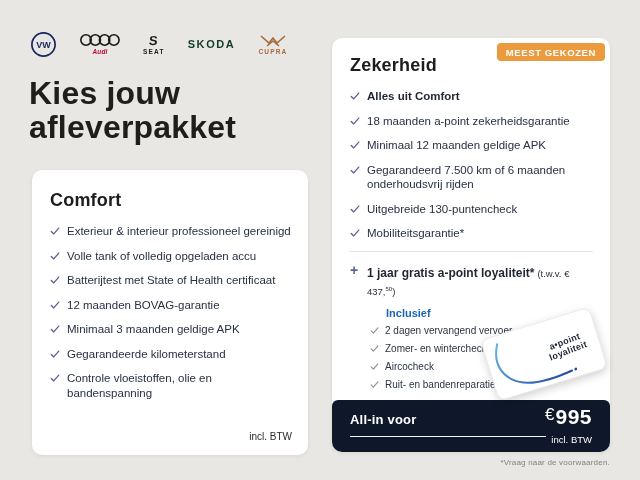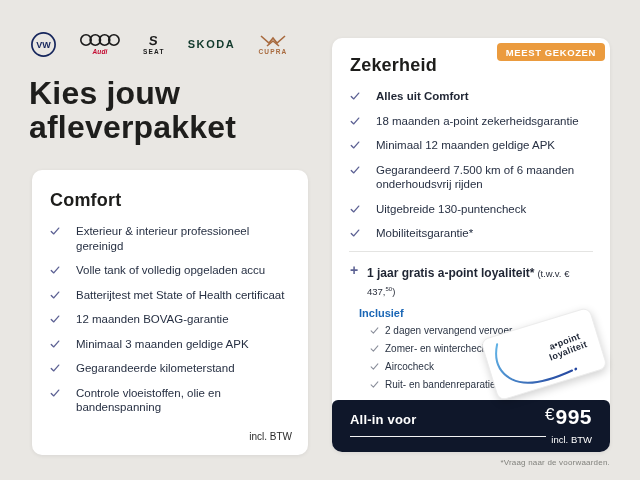--- a/index.html
+++ b/index.html
@@ -41,21 +41,21 @@
   .card-zekerheid{ left:332px; top:38px;  width:278px; height:414px; }
 
   .card-title {
     font-size:18px; font-weight:700; color:#1d1d1b;
     margin:20px 18px 13px 18px; letter-spacing:0.2px;
   }
   .card-zekerheid .card-title { margin-top:17px; }
 
   ul.features { list-style:none; margin:0; padding:0 16px 0 18px; }
   ul.features li {
-    display:flex; align-items:flex-start; gap:16px;
+    display:flex; align-items:flex-start; gap:7px;
     font-size:11.5px; line-height:14.5px; color:#273043;
     margin-bottom:10px; font-weight:400;
   }
   ul.features li.bold-item { font-weight:700; color:#1f2533; }
   .check-icon { flex:0 0 10px; width:10px; height:10px; margin-top:2px; }
   .check-icon polyline { fill:none; stroke:#5d6294; stroke-width:1.6; stroke-linecap:round; stroke-linejoin:round; }
 
   
   .price-block { position:absolute; right:16px; bottom:13px; text-align:right; }
   .price-line { white-space:nowrap; color:#16171c; }
@@ -76,21 +76,21 @@
   
   .loyalty-row {
     display:flex; align-items:flex-start; gap:7px;
     padding:0 16px 0 18px; margin-bottom:8px;
   }
   .plus-icon { flex:0 0 10px; font-size:14px; line-height:14px; font-weight:600; color:#5d6294; }
   .loyalty-title { font-size:12px; font-weight:700; color:#1f2533; line-height:14px; }
   .loyalty-value { font-size:9.5px; font-weight:400; color:#2a2f3c; margin-left:3px; }
   .loyalty-value sup { font-size:6px; }
   .inclusief-label {
-    margin-left:27px; font-size:11px; font-weight:700; color:#1a66b5; margin-bottom:6px;
+    margin-left:54px; font-size:11px; font-weight:700; color:#1a66b5; margin-bottom:6px;
   }
   ul.mini-features { list-style:none; margin:0 0 0 38px; padding:0; width:160px; }
   ul.mini-features li {
     display:flex; align-items:flex-start; gap:6px;
     font-size:10px; line-height:12px; color:#2b3444; margin-bottom:6px;
   }
   .mini-check { flex:0 0 9px; width:9px; height:9px; margin-top:1px; }
   .mini-check polyline { fill:none; stroke:#8b8f9b; stroke-width:1.4; stroke-linecap:round; stroke-linejoin:round; }
 
   

